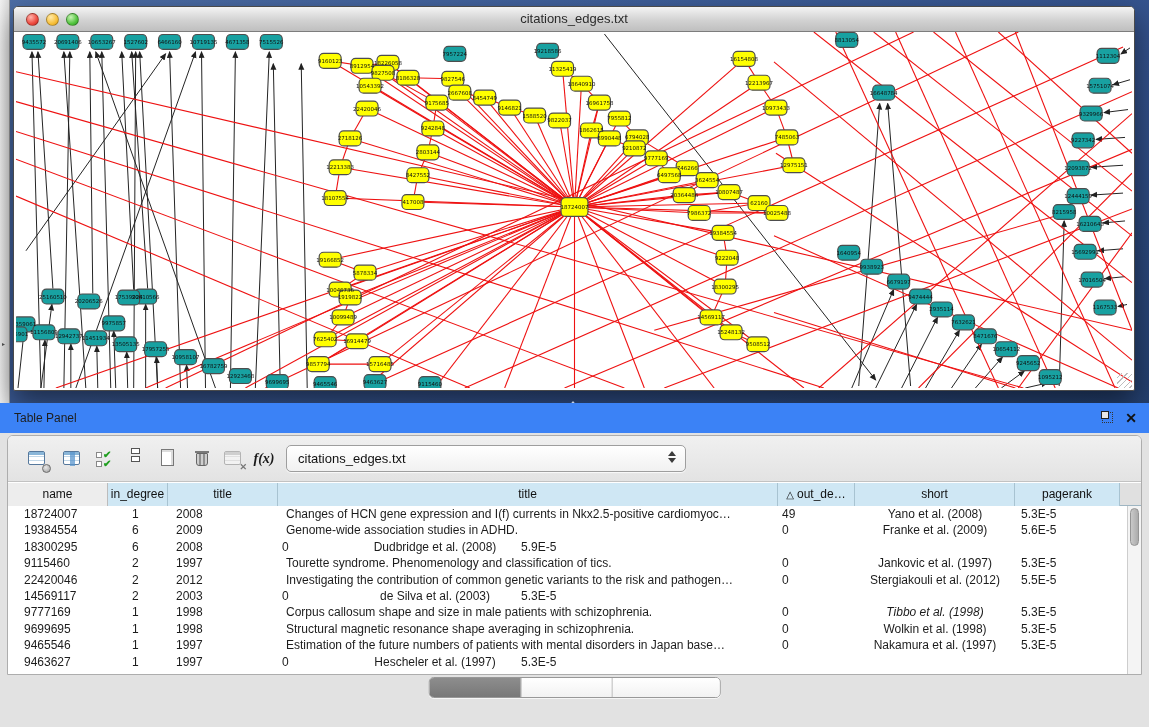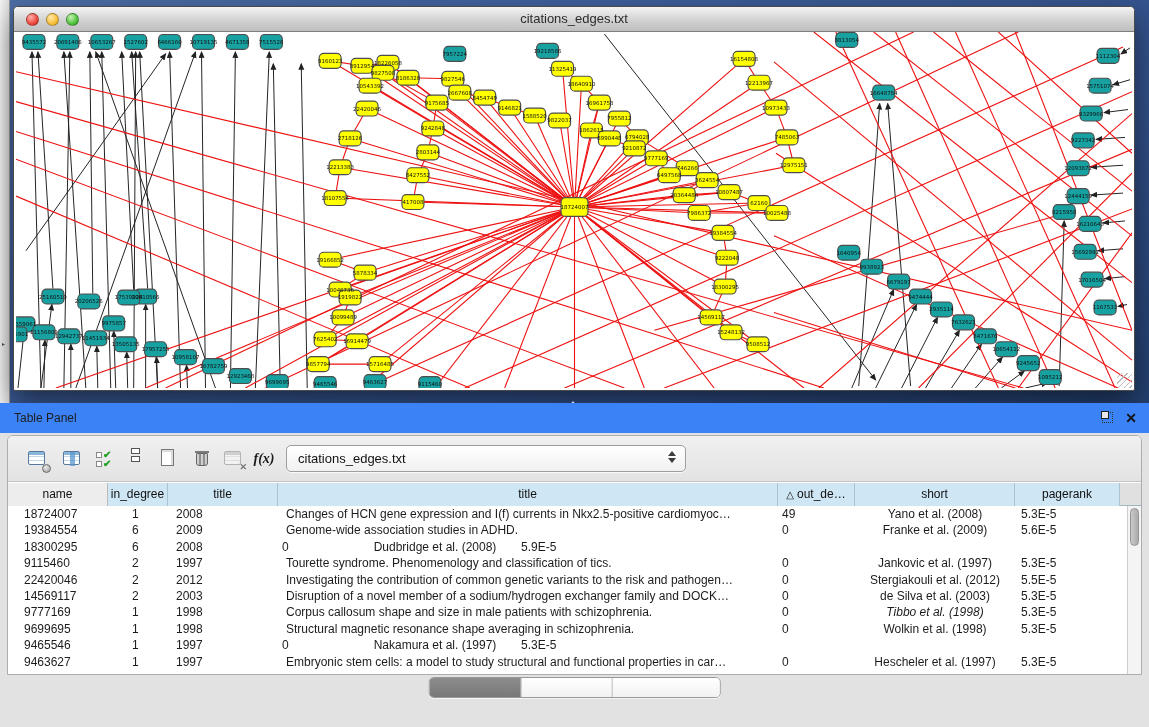--- a/index.html
+++ b/index.html
@@ -645,21 +645,20 @@
           <div class="tcell" style="width: 110px; padding-left: 8px;">2012</div>
           <div class="tcell" style="width: 500px; padding-left: 8px;">Investigating the contribution of common genetic variants to the risk and pathogen…</div>
           <div class="tcell" style="width: 77px; padding-left: 4px;">0</div>
           <div class="tcell" style="width: 160px; padding-left: 0px; text-align: center;">Stergiakouli et al. (2012)</div>
           <div class="tcell" style="width: 105px; padding-left: 6px;">5.5E-5</div>
         </div>
         <div class="trow">
           <div class="tcell" style="width: 100px; padding-left: 16px;">14569117</div>
           <div class="tcell" style="width: 60px; padding-left: 24px;">2</div>
           <div class="tcell" style="width: 110px; padding-left: 8px;">2003</div>
-          <div class="tcell" style="width: 500px; padding-left: 8px;">Disruption of a novel member of a sodium/hydrogen exchanger family and DOCK…</div>
           <div class="tcell" style="width: 77px; padding-left: 4px;">0</div>
           <div class="tcell" style="width: 160px; padding-left: 0px; text-align: center;">de Silva et al. (2003)</div>
           <div class="tcell" style="width: 105px; padding-left: 6px;">5.3E-5</div>
         </div>
         <div class="trow">
           <div class="tcell" style="width: 100px; padding-left: 16px;">9777169</div>
           <div class="tcell" style="width: 60px; padding-left: 24px;">1</div>
           <div class="tcell" style="width: 110px; padding-left: 8px;">1998</div>
           <div class="tcell" style="width: 500px; padding-left: 8px;">Corpus callosum shape and size in male patients with schizophrenia.</div>
           <div class="tcell" style="width: 77px; padding-left: 4px;">0</div>
@@ -672,29 +671,29 @@
           <div class="tcell" style="width: 110px; padding-left: 8px;">1998</div>
           <div class="tcell" style="width: 500px; padding-left: 8px;">Structural magnetic resonance shape averaging in schizophrenia.</div>
           <div class="tcell" style="width: 77px; padding-left: 4px;">0</div>
           <div class="tcell" style="width: 160px; padding-left: 0px; text-align: center;">Wolkin et al. (1998)</div>
           <div class="tcell" style="width: 105px; padding-left: 6px;">5.3E-5</div>
         </div>
         <div class="trow">
           <div class="tcell" style="width: 100px; padding-left: 16px;">9465546</div>
           <div class="tcell" style="width: 60px; padding-left: 24px;">1</div>
           <div class="tcell" style="width: 110px; padding-left: 8px;">1997</div>
+          <div class="tcell" style="width: 500px; padding-left: 8px;">Estimation of the future numbers of patients with mental disorders in Japan base…</div>
           <div class="tcell" style="width: 77px; padding-left: 4px;">0</div>
           <div class="tcell" style="width: 160px; padding-left: 0px; text-align: center;">Nakamura et al. (1997)</div>
           <div class="tcell" style="width: 105px; padding-left: 6px;">5.3E-5</div>
         </div>
         <div class="trow">
           <div class="tcell" style="width: 100px; padding-left: 16px;">9463627</div>
           <div class="tcell" style="width: 60px; padding-left: 24px;">1</div>
           <div class="tcell" style="width: 110px; padding-left: 8px;">1997</div>
-          <div class="tcell" style="width: 500px; padding-left: 8px;">Embryonic stem cells: a model to study structural and functional properties in car…</div>
           <div class="tcell" style="width: 77px; padding-left: 4px;">0</div>
           <div class="tcell" style="width: 160px; padding-left: 0px; text-align: center;">Hescheler et al. (1997)</div>
           <div class="tcell" style="width: 105px; padding-left: 6px;">5.3E-5</div>
         </div>
       </div>
     <div class="vscroll">
         <div class="vthumb"></div>
       </div>
   </div>
 

